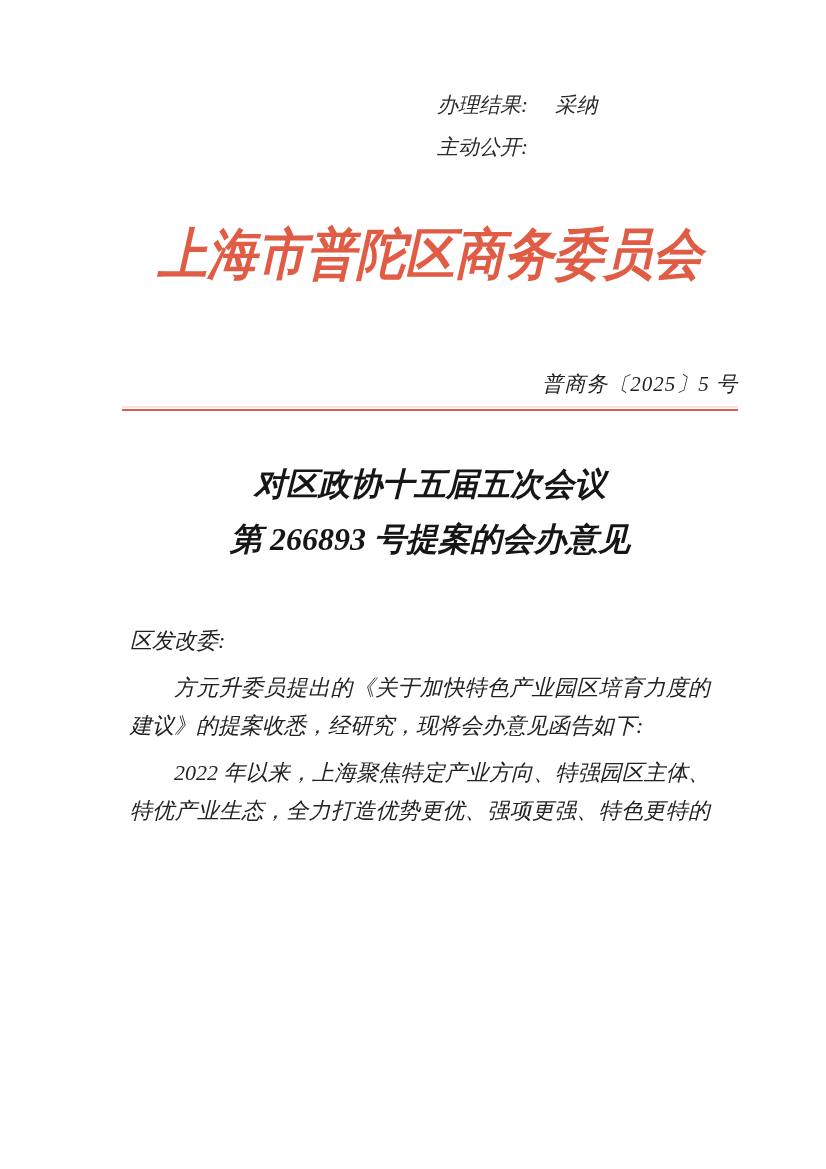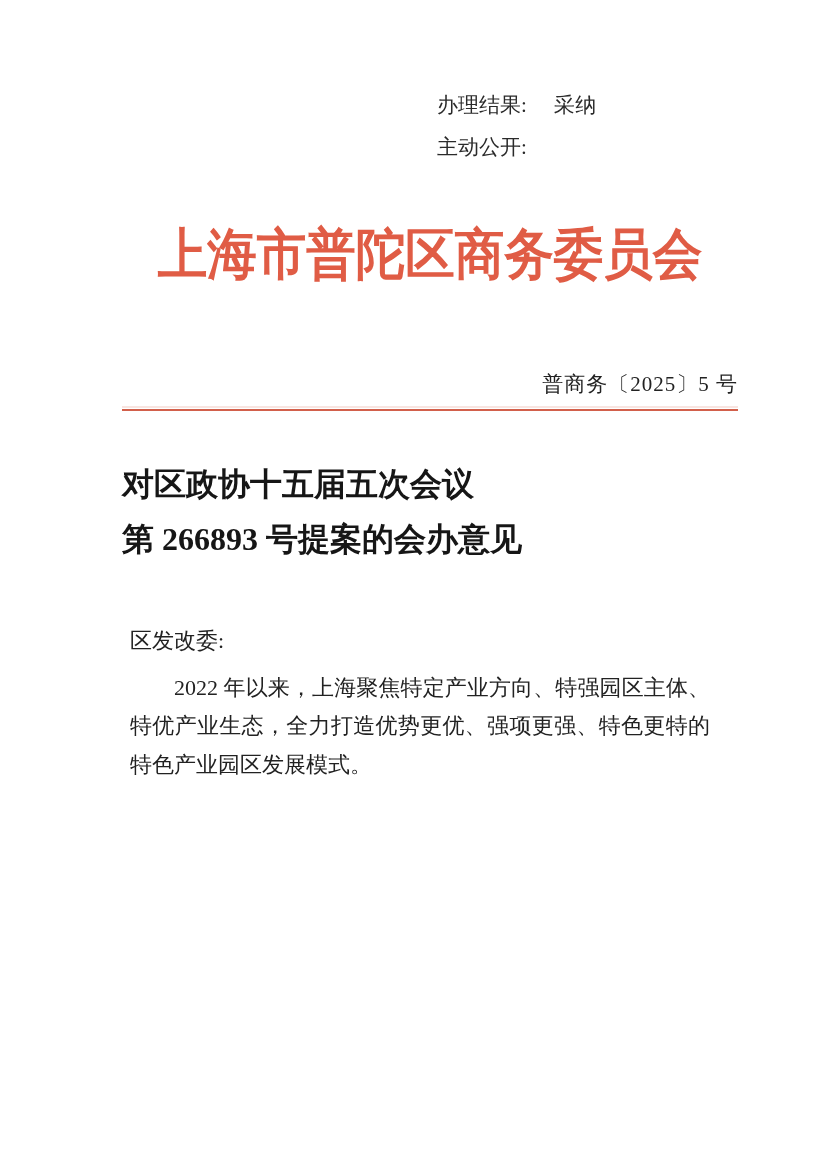--- a/index.html
+++ b/index.html
@@ -8,20 +8,21 @@
     background: #ffffff;
   }
   .page {
     position: relative;
     width: 826px;
     height: 827px;
     background: #ffffff;
     overflow: hidden;
     font-family: "Liberation Serif", "DejaVu Serif", serif;
     color: #262626;
+    font-style: italic;
   }
   
   .meta {
     position: absolute;
     left: 437px;
     top: 84px;
     font-size: 21px;
     color: #2a2a2a;
   }
   .meta-row {
@@ -71,21 +72,21 @@
     background: #D2604B;
     box-shadow: 0 -3px 0 rgba(226, 151, 134, 0.25);
   }
 
   
   .doc-title {
     position: absolute;
     left: 122px;
     top: 457px;
     width: 616px;
-    text-align: left;
+    text-align: center;
     font-size: 32px;
     line-height: 55px;
     font-weight: bold;
     color: #161616;
   }
 
   
   .body-text {
     position: absolute;
     left: 122px;
@@ -132,18 +133,19 @@
 
   <div class="red-rule"></div>
 
   <div class="doc-title">
     <div>对区政协十五届五次会议</div>
     <div>第 266893 号提案的会办意见</div>
   </div>
 
   <div class="body-text">
     <p class="salutation">区发改委:</p>
+    <p class="para">方元升委员提出的《关于加快特色产业园区培育力度的建议》的提案收悉，经研究，现将会办意见函告如下:</p>
     <p class="para">2022 年以来，上海聚焦特定产业方向、特强园区主体、特优产业生态，全力打造优势更优、强项更强、特色更特的特色产业园区发展模式。</p>
   </div>
 
   <div class="page-number">1</div>
 
 </div>
 
 </body></html>

